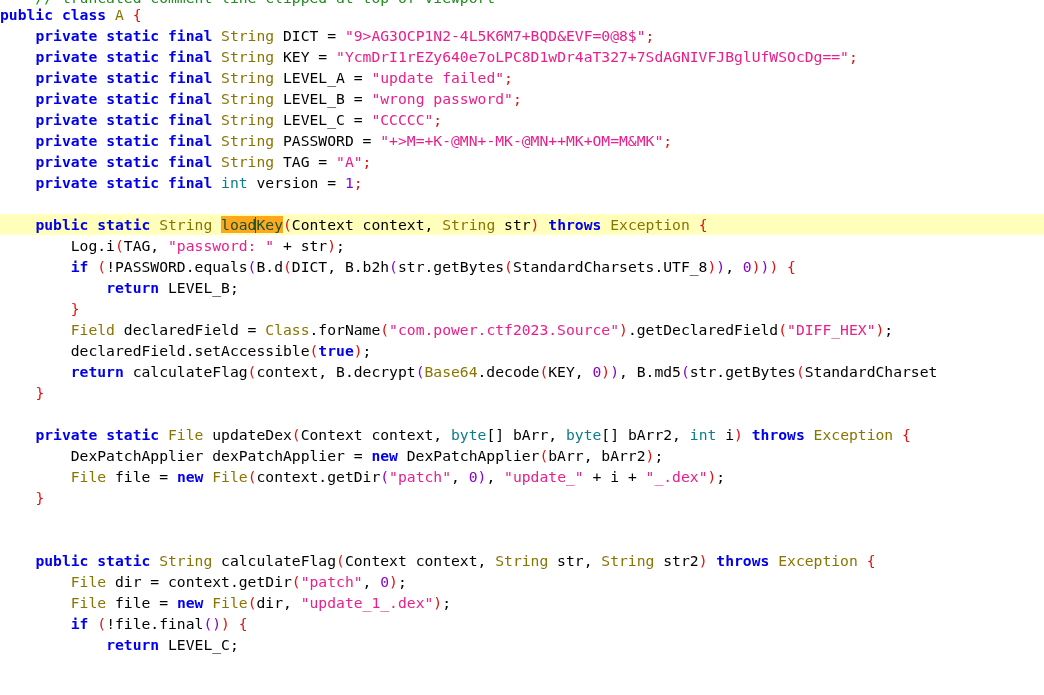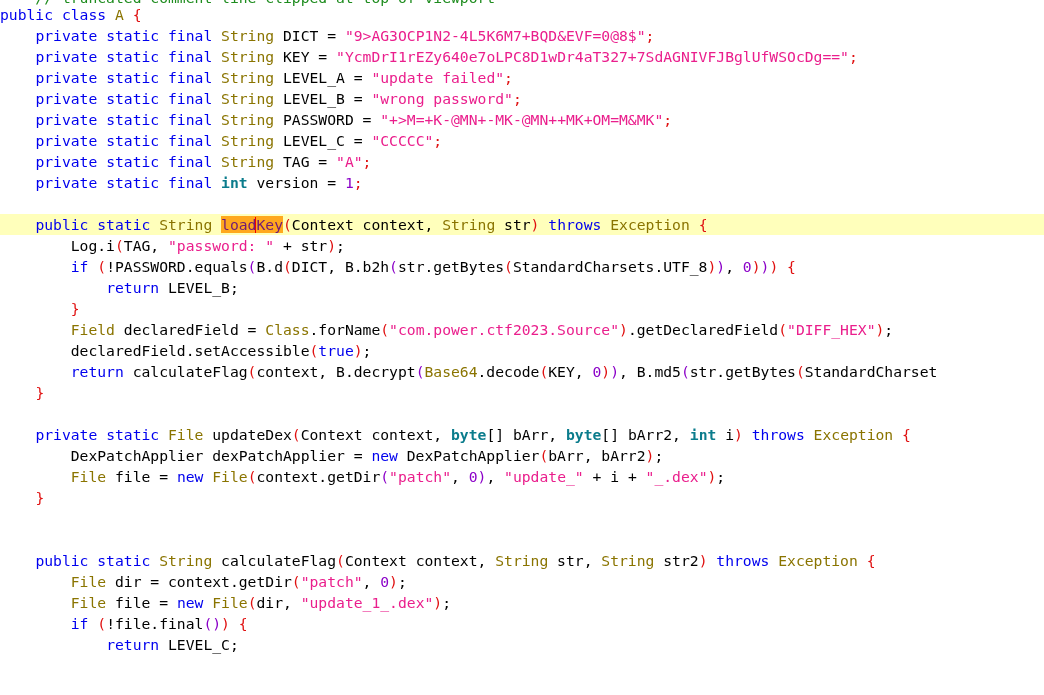--- a/index.html
+++ b/index.html
@@ -27,34 +27,34 @@
     font-size: 14.7px;
     font-family: "DejaVu Sans Mono", monospace;
     white-space: pre;
     color: #000000;
     letter-spacing: 0px;
   }
   .code-line.hl {
     background: #ffffbb;
   }
   
-  .kw   { color: #0000ee; font-weight: normal; }   
-  .kw2  { color: #0b7c8c; font-weight: bold; }   
+  .kw   { color: #0000ee; font-weight: bold; }   
+  .kw2  { color: #0b7c8c; font-weight: normal; }   
   .type { color: #8a7400; }                      
   .str  { color: #ea1e8c; }                      
   .num  { color: #8b00c8; }                      
   .p1   { color: #e01010; }                      
   .p2   { color: #8b00c8; }                      
   .pl   { color: #000000; }                      
   .cmt  { color: #1e8c1e; }                      
 
   
   .match {
     background: #ffa81e;
-    color: #701a75;
+    color: #14532d;
     padding: 0;
   }
   .caret {
     display: inline-block;
     width: 2px;
     height: 16px;
     background: #ee0000;
     vertical-align: -3px;
     margin: 0 -1px;
   }
@@ -82,22 +82,22 @@
 <body>
 
 <div id="editor">
   <div id="top-clip"><span class="cmt">    // truncated comment line clipped at top of viewport</span></div>
   <div id="lines">
       <div class="code-line"><span></span><span class="kw">public</span><span class="pl"> </span><span class="kw">class</span><span class="pl"> </span><span class="type">A</span><span class="pl"> </span><span class="p1">{</span></div>
       <div class="code-line"><span>    </span><span class="kw">private</span><span class="pl"> </span><span class="kw">static</span><span class="pl"> </span><span class="kw">final</span><span class="pl"> </span><span class="type">String</span><span class="pl"> DICT = </span><span class="str">"9&gt;AG3OCP1N2-4L5K6M7+BQD&amp;EVF=0@8$"</span><span class="p1">;</span></div>
       <div class="code-line"><span>    </span><span class="kw">private</span><span class="pl"> </span><span class="kw">static</span><span class="pl"> </span><span class="kw">final</span><span class="pl"> </span><span class="type">String</span><span class="pl"> KEY = </span><span class="str">"YcmDrI1rEZy640e7oLPC8D1wDr4aT327+7SdAGNIVFJBglUfWSOcDg=="</span><span class="p1">;</span></div>
       <div class="code-line"><span>    </span><span class="kw">private</span><span class="pl"> </span><span class="kw">static</span><span class="pl"> </span><span class="kw">final</span><span class="pl"> </span><span class="type">String</span><span class="pl"> LEVEL_A = </span><span class="str">"update failed"</span><span class="p1">;</span></div>
       <div class="code-line"><span>    </span><span class="kw">private</span><span class="pl"> </span><span class="kw">static</span><span class="pl"> </span><span class="kw">final</span><span class="pl"> </span><span class="type">String</span><span class="pl"> LEVEL_B = </span><span class="str">"wrong password"</span><span class="p1">;</span></div>
+      <div class="code-line"><span>    </span><span class="kw">private</span><span class="pl"> </span><span class="kw">static</span><span class="pl"> </span><span class="kw">final</span><span class="pl"> </span><span class="type">String</span><span class="pl"> LEVEL_C = </span><span class="str">"CCCCC"</span><span class="p1">;</span></div>
       <div class="code-line"><span>    </span><span class="kw">private</span><span class="pl"> </span><span class="kw">static</span><span class="pl"> </span><span class="kw">final</span><span class="pl"> </span><span class="type">String</span><span class="pl"> PASSWORD = </span><span class="str">"+&gt;M=+K-@MN+-MK-@MN++MK+OM=M&amp;MK"</span><span class="p1">;</span></div>
-      <div class="code-line"><span>    </span><span class="kw">private</span><span class="pl"> </span><span class="kw">static</span><span class="pl"> </span><span class="kw">final</span><span class="pl"> </span><span class="type">String</span><span class="pl"> LEVEL_C = </span><span class="str">"CCCCC"</span><span class="p1">;</span></div>
       <div class="code-line"><span>    </span><span class="kw">private</span><span class="pl"> </span><span class="kw">static</span><span class="pl"> </span><span class="kw">final</span><span class="pl"> </span><span class="type">String</span><span class="pl"> TAG = </span><span class="str">"A"</span><span class="p1">;</span></div>
       <div class="code-line"><span>    </span><span class="kw">private</span><span class="pl"> </span><span class="kw">static</span><span class="pl"> </span><span class="kw">final</span><span class="pl"> </span><span class="kw2">int</span><span class="pl"> version = </span><span class="num">1</span><span class="p1">;</span></div>
       <div class="code-line"><span></span></div>
       <div class="code-line hl"><span>    </span><span class="kw">public</span><span class="pl"> </span><span class="kw">static</span><span class="pl"> </span><span class="type">String</span><span class="pl"> </span><span class="match">load</span><span class="caret"></span><span class="match">Key</span><span class="p1">(</span><span class="pl">Context context, </span><span class="type">String</span><span class="pl"> str</span><span class="p1">)</span><span class="pl"> </span><span class="kw">throws</span><span class="pl"> </span><span class="type">Exception</span><span class="pl"> </span><span class="p1">{</span></div>
       <div class="code-line"><span>        </span><span class="pl">Log.i</span><span class="p1">(</span><span class="pl">TAG, </span><span class="str">"password: "</span><span class="pl"> + str</span><span class="p1">)</span><span class="pl">;</span></div>
       <div class="code-line"><span>        </span><span class="kw">if</span><span class="pl"> </span><span class="p1">(</span><span class="pl">!PASSWORD.equals</span><span class="p2">(</span><span class="pl">B.d</span><span class="p1">(</span><span class="pl">DICT, B.b2h</span><span class="p2">(</span><span class="pl">str.getBytes</span><span class="p1">(</span><span class="pl">StandardCharsets.UTF_8</span><span class="p1">)</span><span class="p2">)</span><span class="pl">, </span><span class="num">0</span><span class="p1">)</span><span class="p2">)</span><span class="p1">)</span><span class="pl"> </span><span class="p1">{</span></div>
       <div class="code-line"><span>            </span><span class="kw">return</span><span class="pl"> LEVEL_B;</span></div>
       <div class="code-line"><span>        </span><span class="p1">}</span></div>
       <div class="code-line"><span>        </span><span class="type">Field</span><span class="pl"> declaredField = </span><span class="type">Class</span><span class="pl">.forName</span><span class="p1">(</span><span class="str">"com.power.ctf2023.Source"</span><span class="p1">)</span><span class="pl">.getDeclaredField</span><span class="p1">(</span><span class="str">"DIFF_HEX"</span><span class="p1">)</span><span class="pl">;</span></div>
       <div class="code-line"><span>        </span><span class="pl">declaredField.setAccessible</span><span class="p1">(</span><span class="kw">true</span><span class="p1">)</span><span class="pl">;</span></div>

